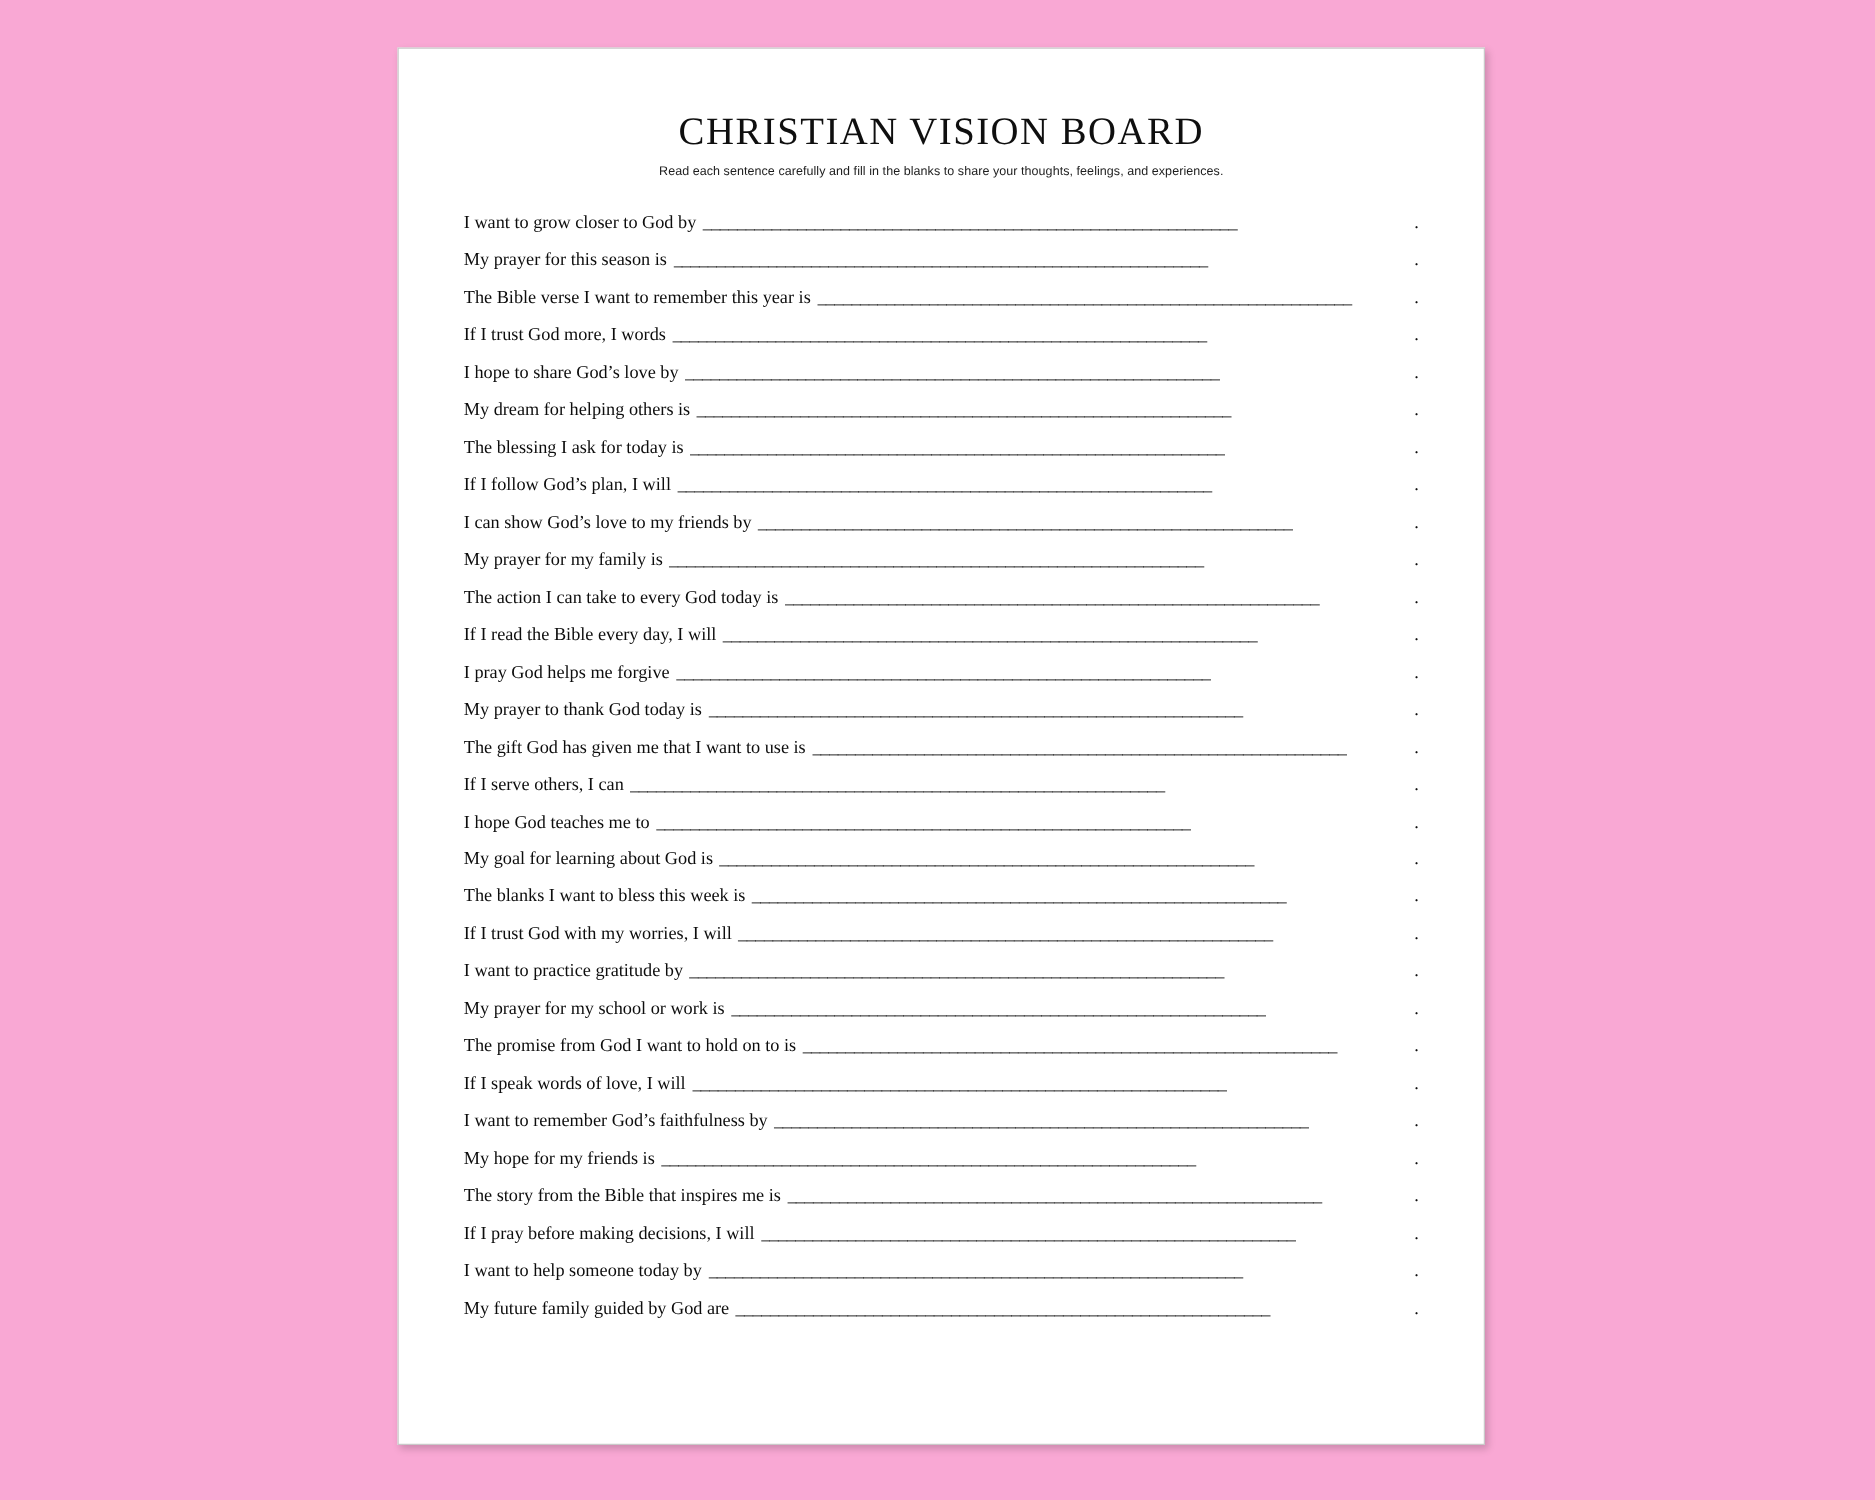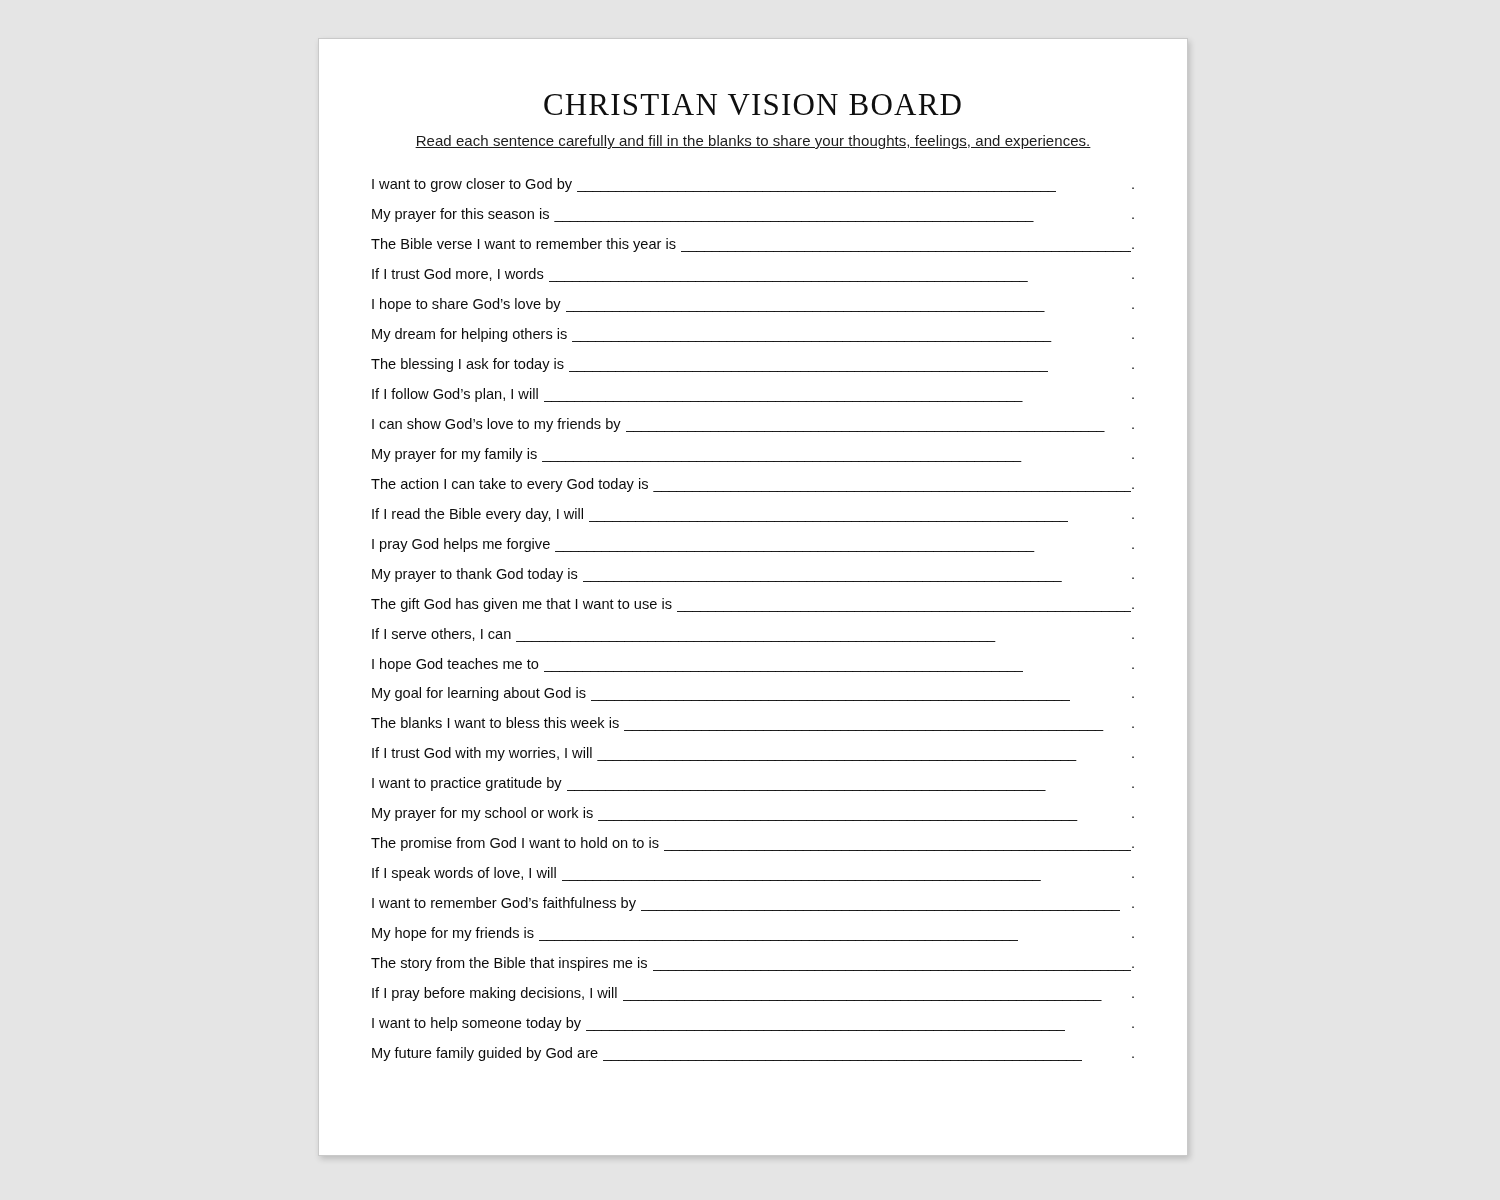--- a/index.html
+++ b/index.html
@@ -10,21 +10,21 @@
     height: 1200px;
     overflow: hidden;
   }
   body {
     font-family: "Liberation Sans", sans-serif;
   }
   .page-canvas {
     position: relative;
     width: 1500px;
     height: 1200px;
-    background: #e5e5e5;
+    background: #f9a8d4;
   }
   .sheet {
     position: absolute;
     left: 318px;
     top: 38px;
     width: 870px;
     height: 1118px;
     background: #ffffff;
     border: 1px solid #c9c9c9;
     box-shadow: 2px 3px 6px rgba(0,0,0,0.18);
@@ -38,37 +38,37 @@
     font-family: "Liberation Serif", serif;
     font-size: 31px;
     letter-spacing: 1.2px;
     text-align: center;
     color: #0f0f0f;
     margin: 10px 0 0 0;
     font-weight: 400;
   }
   .doc-subtitle {
     text-align: center;
-    font-size: 15px;
+    font-size: 10px;
     color: #1d1d1d;
     margin: 9px 0 0 0;
     letter-spacing: 0.05px;
-    text-decoration: underline;
   }
   .prompt-list {
     margin-top: 27px;
   }
   .prompt-row {
     display: flex;
     align-items: flex-end;
     font-size: 14.6px;
     color: #0d0d0d;
     margin-bottom: 13.2px;
     white-space: nowrap;
     line-height: 1.15;
+    font-family: Liberation Serif, serif;
   }
   .prompt-text {
     flex: 0 0 auto;
     padding-right: 5px;
   }
   .prompt-blank {
     flex: 1 1 auto;
     overflow: hidden;
     letter-spacing: -0.4px;
     color: #0d0d0d;

